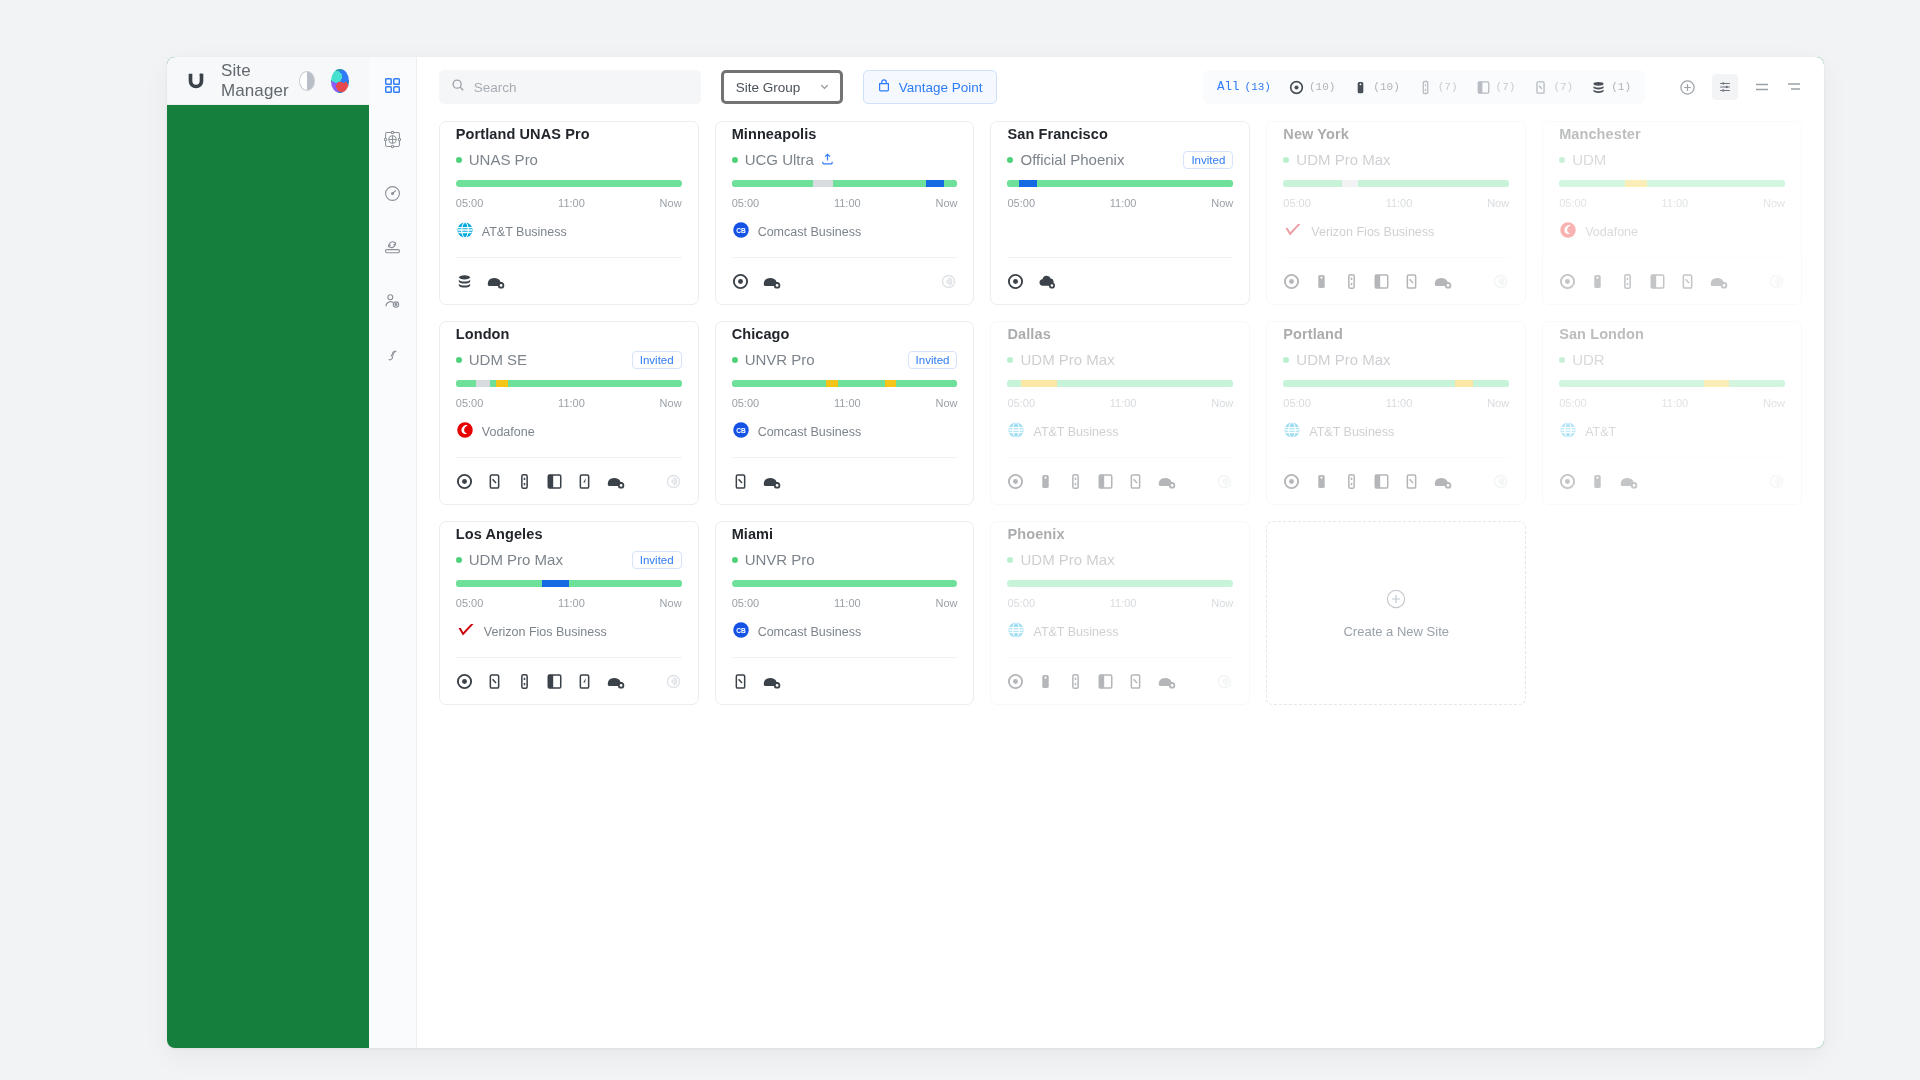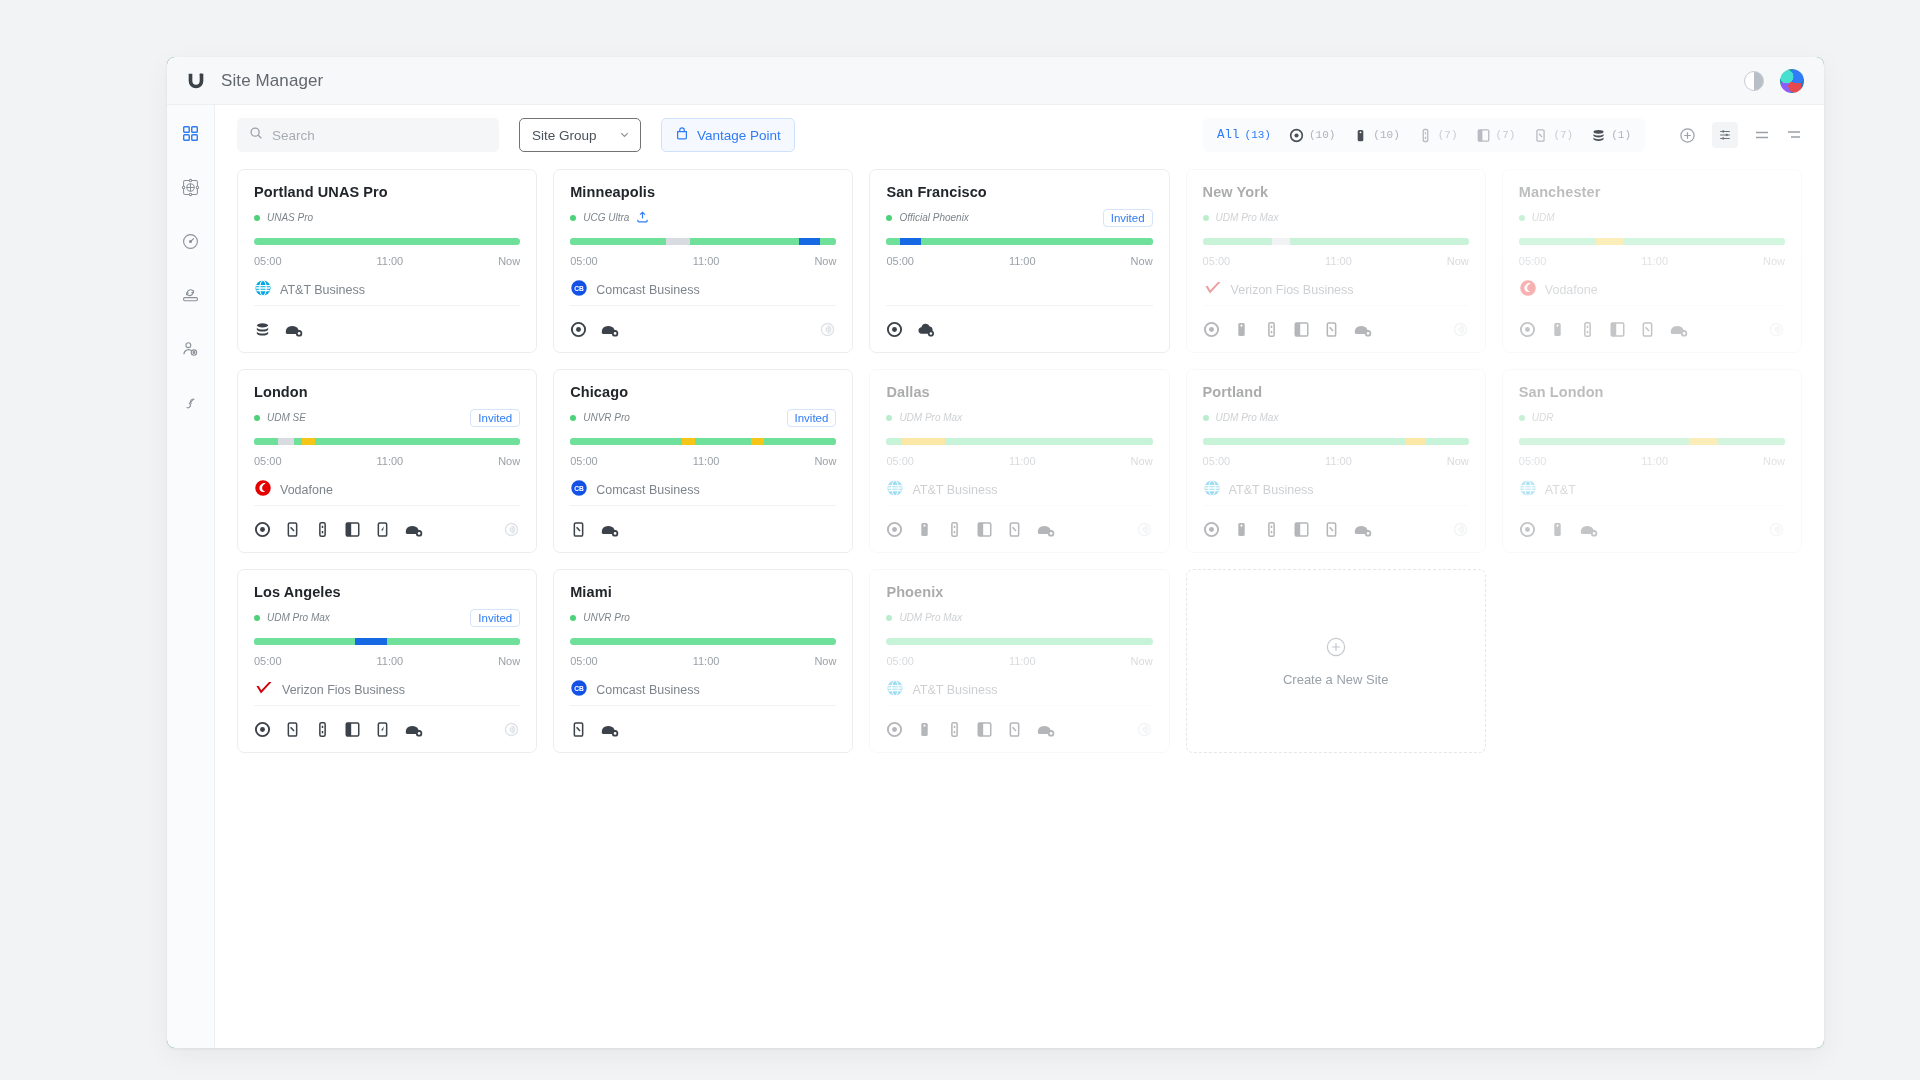--- a/index.html
+++ b/index.html
@@ -10,21 +10,21 @@
     overflow: hidden;
   }
   .app-window {
     position: absolute;
     left: 167px; top: 57px;
     width: 1657px; height: 991px;
     background: #15803d;
     border-radius: 8px;
     box-shadow: 0 1px 3px rgba(0,0,0,.06), 0 8px 28px rgba(0,0,0,.05);
     overflow: hidden;
-    display: flex; flex-direction: column;
+    display: flex; flex-direction: row;
   }
   
   .titlebar {
     height: 48px; flex: 0 0 48px;
     background: #f7f8f9;
     border-bottom: 1px solid #eceef0;
     display: flex; align-items: center;
     padding: 0 20px 0 18px;
   }
   .ui-logo { width: 22px; height: 22px; flex: 0 0 22px; margin-right: 14px; }
@@ -77,21 +77,21 @@
     padding: 0 12px;
   }
   .search-box input {
     border: 0; outline: 0; background: transparent;
     font-size: 13.5px; color: #3d434a; width: 100%;
     font-family: "Liberation Sans", sans-serif;
   }
   .search-box input::placeholder { color: #a7adb4; }
   .site-group {
     width: 122px; height: 34px;
-    border: 1px solid #737373; border-radius: 5px;
+    border: 3px solid #737373; border-radius: 5px;
     display: flex; align-items: center; justify-content: space-between;
     padding: 0 10px 0 12px; cursor: pointer;
   }
   .site-group span { font-size: 13.5px; color: #4b5158; }
   .vantage {
     height: 34px;
     border: 1px solid #cfe0fb; border-radius: 5px;
     background: #f5f9ff;
     display: flex; align-items: center; gap: 8px;
     padding: 0 13px; cursor: pointer;
@@ -122,33 +122,33 @@
   .grid {
     padding: 4px 22px 0 22px;
     display: grid;
     grid-template-columns: repeat(5, 1fr);
     gap: 16px;
   }
   .card {
     background: #fff;
     border: 1px solid #ebedef;
     border-radius: 7px;
-    padding: 14px 16px 0 16px;
+    padding: 4px 16px 0 16px;
     height: 184px;
     display: flex; flex-direction: column;
     cursor: pointer;
   }
   .card-title { font-size: 14.5px; font-weight: bold; color: #22262b; letter-spacing: .1px; }
   .card-sub {
     margin-top: 9px;
     display: flex; align-items: center; gap: 7px;
     height: 17px;
   }
   .dot { width: 6px; height: 6px; border-radius: 50%; background: #4fd17a; flex: 0 0 6px; }
-  .model { font-size: 10px; color: #7d848b; font-style: italic; }
+  .model { font-size: 15px; color: #7d848b; }
   .sub-spacer { flex: 1; }
   .badge {
     font-size: 11.5px; color: #2f7cf6;
     border: 1px solid #d5e4fb; border-radius: 4px;
     padding: 2px 7px; background: #fff;
   }
   .bar {
     margin-top: 12px;
     height: 7px; border-radius: 4px; overflow: hidden;
     display: flex; background: #6fe09a;

